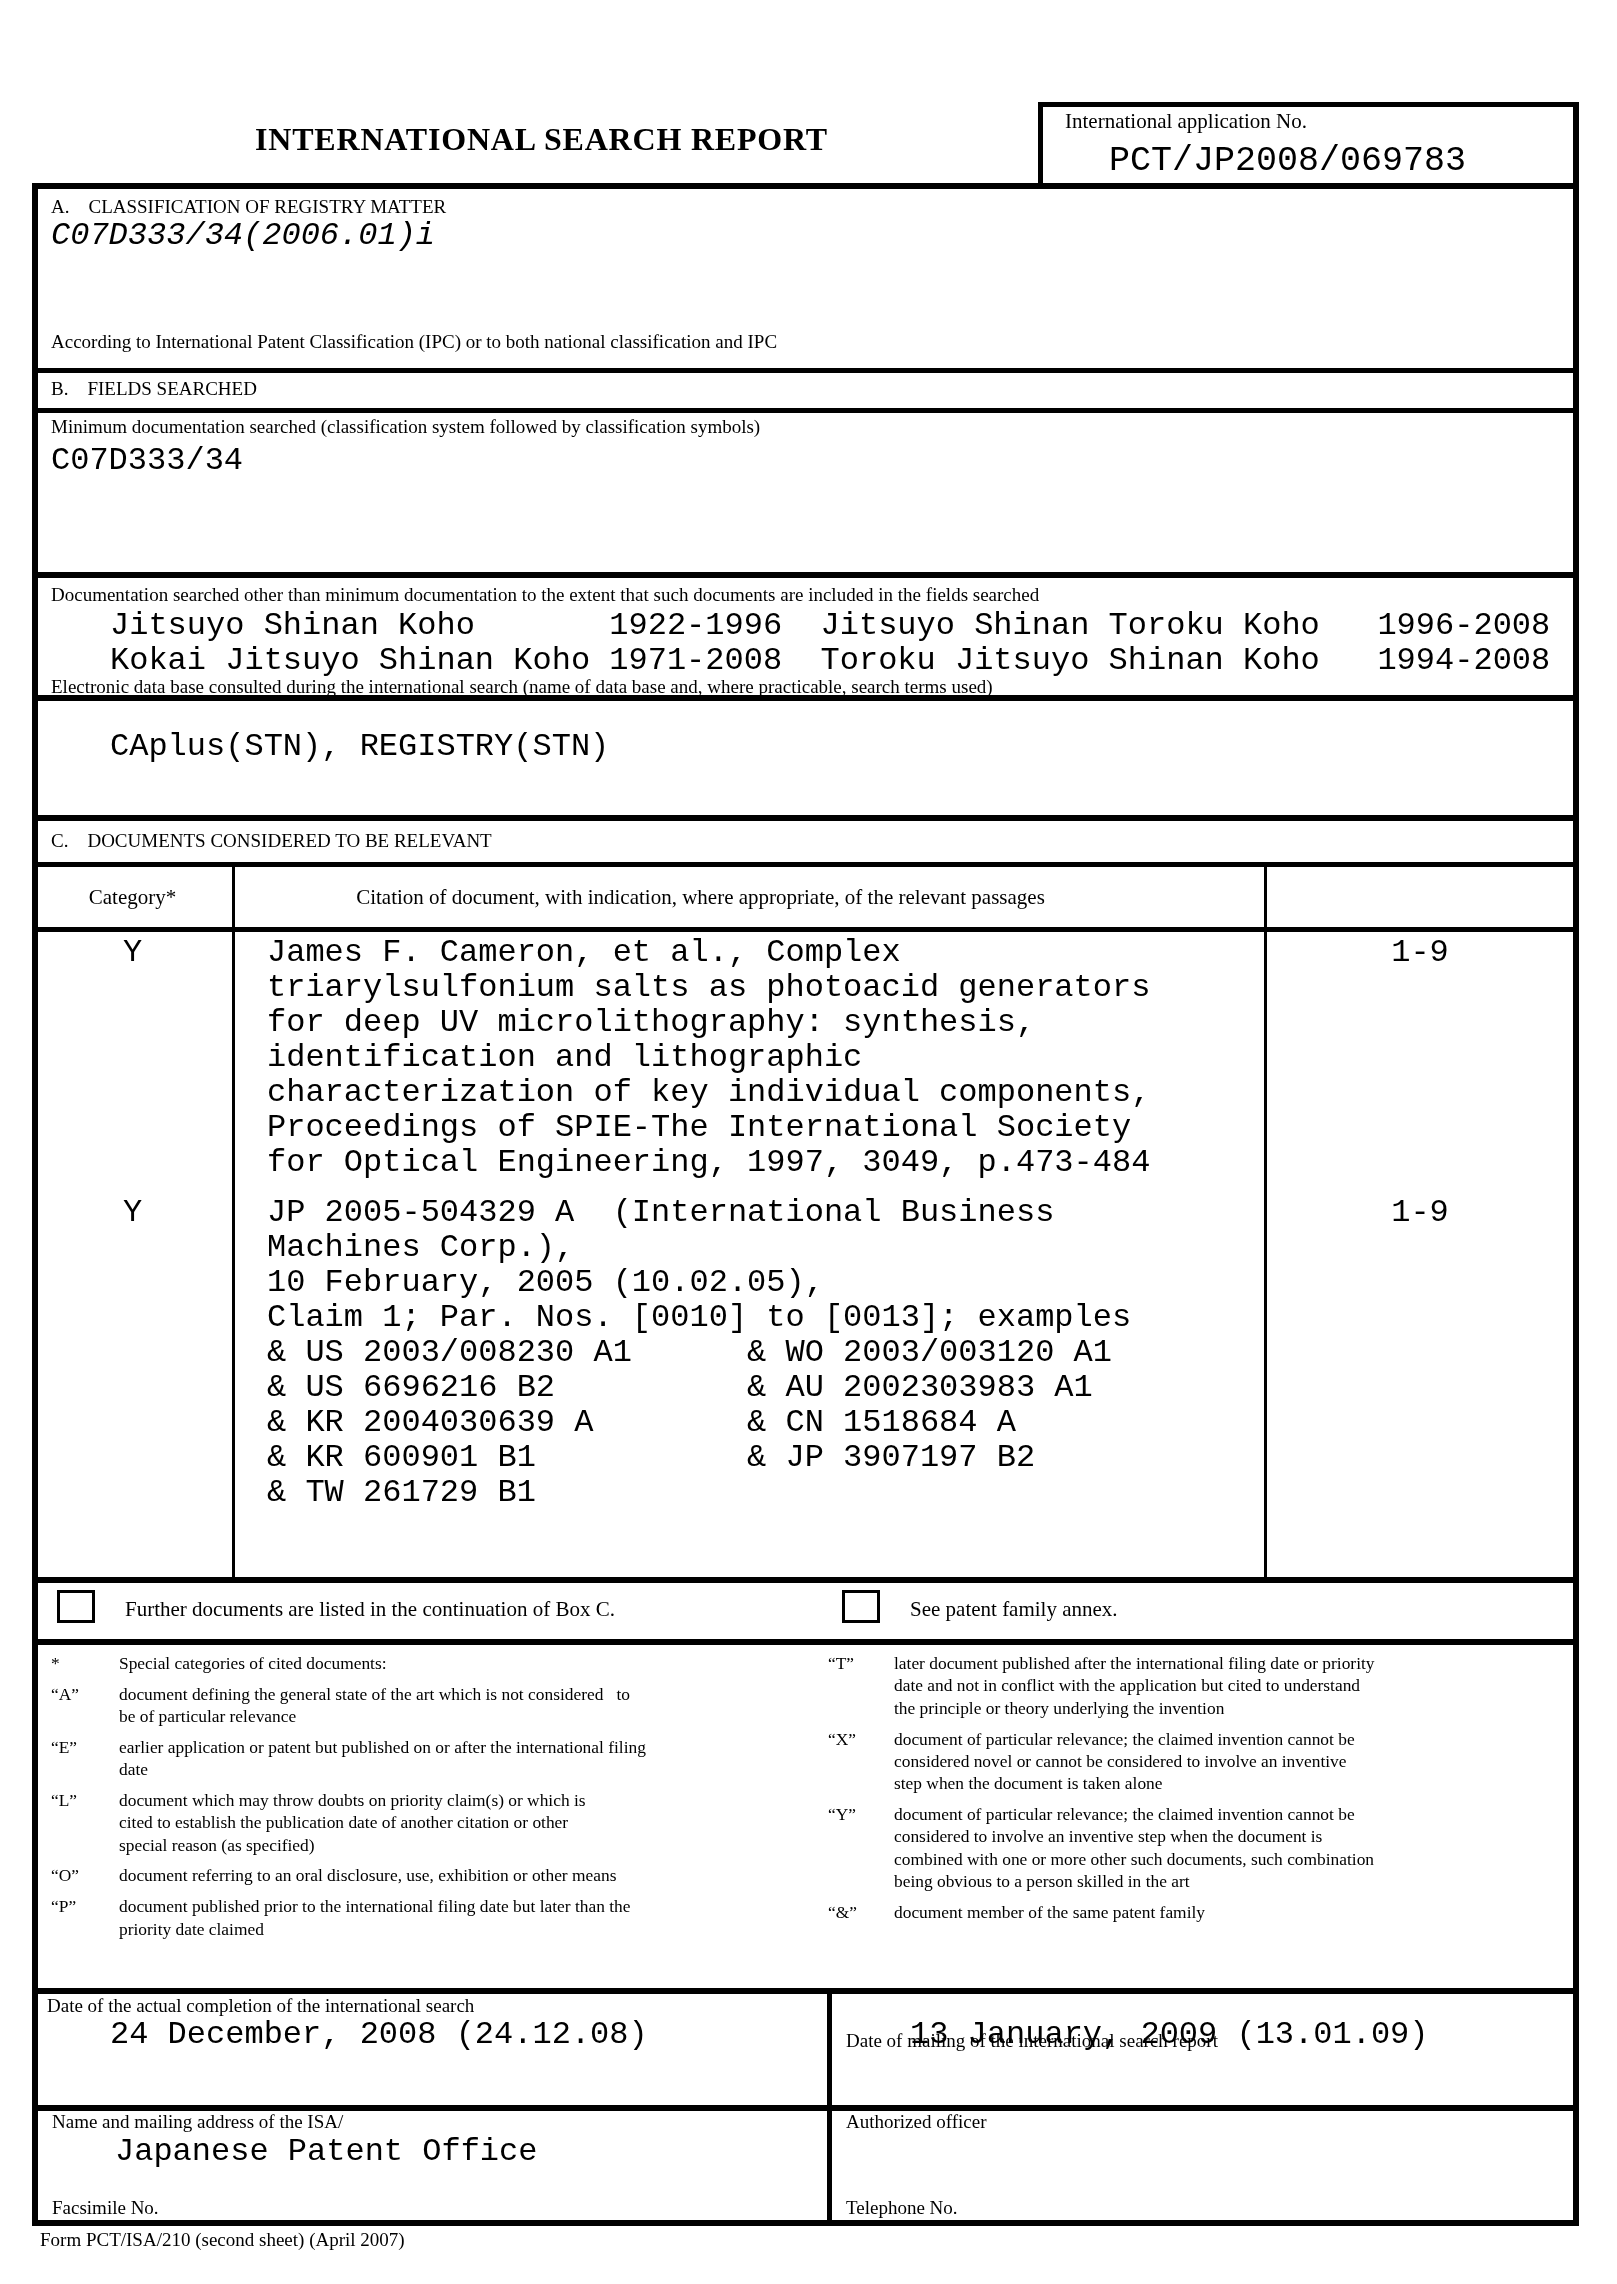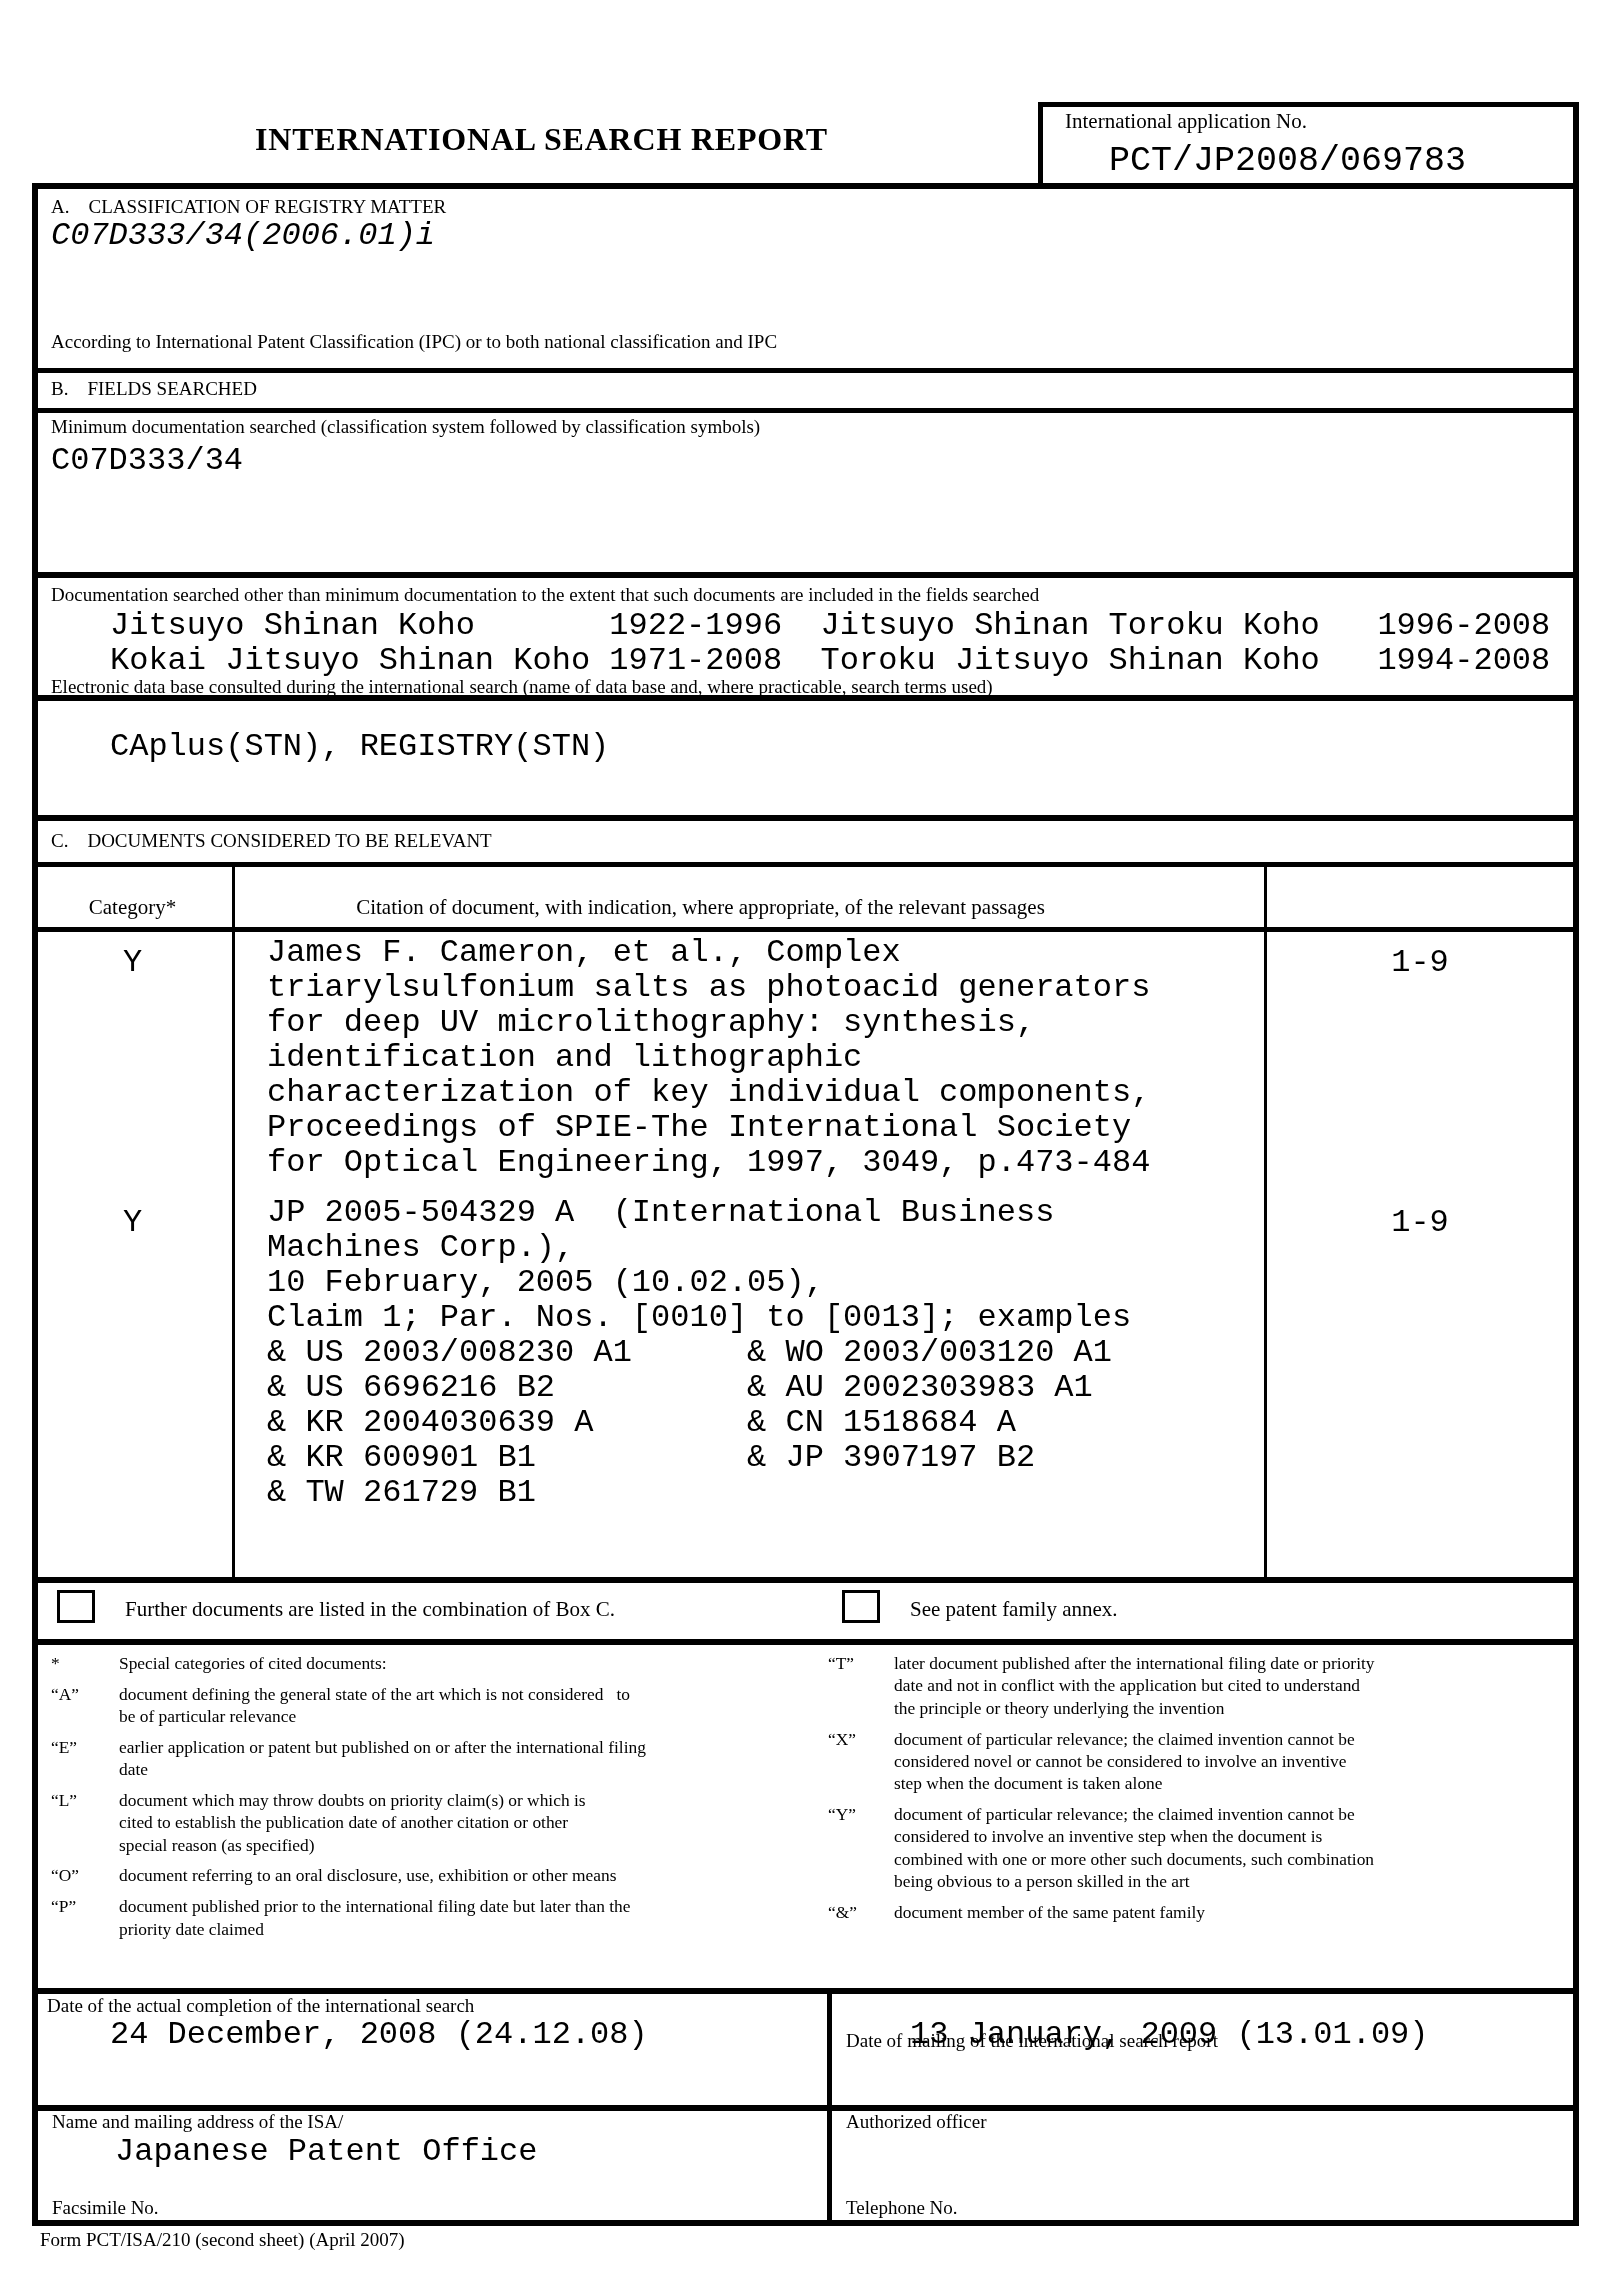--- a/index.html
+++ b/index.html
@@ -5,21 +5,21 @@
   html,body{margin:0;padding:0;background:#9a9a9a;}
   .page{position:relative;width:1618px;height:2284px;background:#ffffff;color:#000;
         font-family:"Liberation Serif",serif;overflow:hidden;}
   .ln{position:absolute;background:#000;}
   .t{position:absolute;white-space:pre;}
   .serif{font-family:"Liberation Serif",serif;font-size:19px;}
   .mono{font-family:"Liberation Mono","DejaVu Sans Mono",monospace;font-size:32px;}
   .mono-sm{font-family:"Liberation Mono","DejaVu Sans Mono",monospace;font-size:35px;}
   .pre{white-space:pre;line-height:35px;}
   .title{font-weight:bold;font-size:32px;letter-spacing:0.8px;}
-  .cellc{display:flex;align-items:center;justify-content:center;text-align:center;font-size:21px;line-height:23px;margin-top:10px;}
+  .cellc{display:flex;align-items:center;justify-content:center;text-align:center;font-size:21px;line-height:23px;}
   .cb{position:absolute;width:32px;height:26.6px;border:3.3px solid #000;background:#fff;}
   .cbl{font-size:21px;}
   .leg{position:absolute;display:flex;flex-direction:column;}
   .leg-item{display:flex;margin-bottom:8.3px;font-size:17.4px;line-height:22.4px;}
   .leg-tag{flex:0 0 68px;}
   .leg-tag-r{flex:0 0 66px;}
   .leg-text{white-space:pre;flex:1;}
   .italic{font-style:italic;}
 </style>
 </head>
@@ -89,21 +89,21 @@
 &amp; US 2003/008230 A1      &amp; WO 2003/003120 A1
 &amp; US 6696216 B2          &amp; AU 2002303983 A1
 &amp; KR 2004030639 A        &amp; CN 1518684 A
 &amp; KR 600901 B1           &amp; JP 3907197 B2
 &amp; TW 261729 B1</div>
   <div class="t mono cellc" style="left:1267px;top:1195px;width:306px;height:35px;font-size:32px;">1-9</div>
 
   <div class="ln" style="left:32px;top:1577px;width:1547px;height:5.8px;"></div>
 
   <div class="cb" style="left:57px;top:1590px;"></div>
-  <div class="t serif cbl" style="left:125px;top:1597px;">Further documents are listed in the combination of Box C.</div>
+  <div class="t serif cbl" style="left:125px;top:1597px;">Further documents are listed in the continuation of Box C.</div>
   <div class="cb" style="left:842px;top:1590px;"></div>
   <div class="t serif cbl" style="left:910px;top:1597px;">See patent family annex.</div>
 
   <div class="ln" style="left:32px;top:1639px;width:1547px;height:5.8px;"></div>
 
   <div class="leg" style="left:51px;top:1652px;width:747px;">
     <div class="leg-item">
       <div class="leg-tag">*</div>
       <div class="leg-text">Special categories of cited documents:</div>
     </div>

